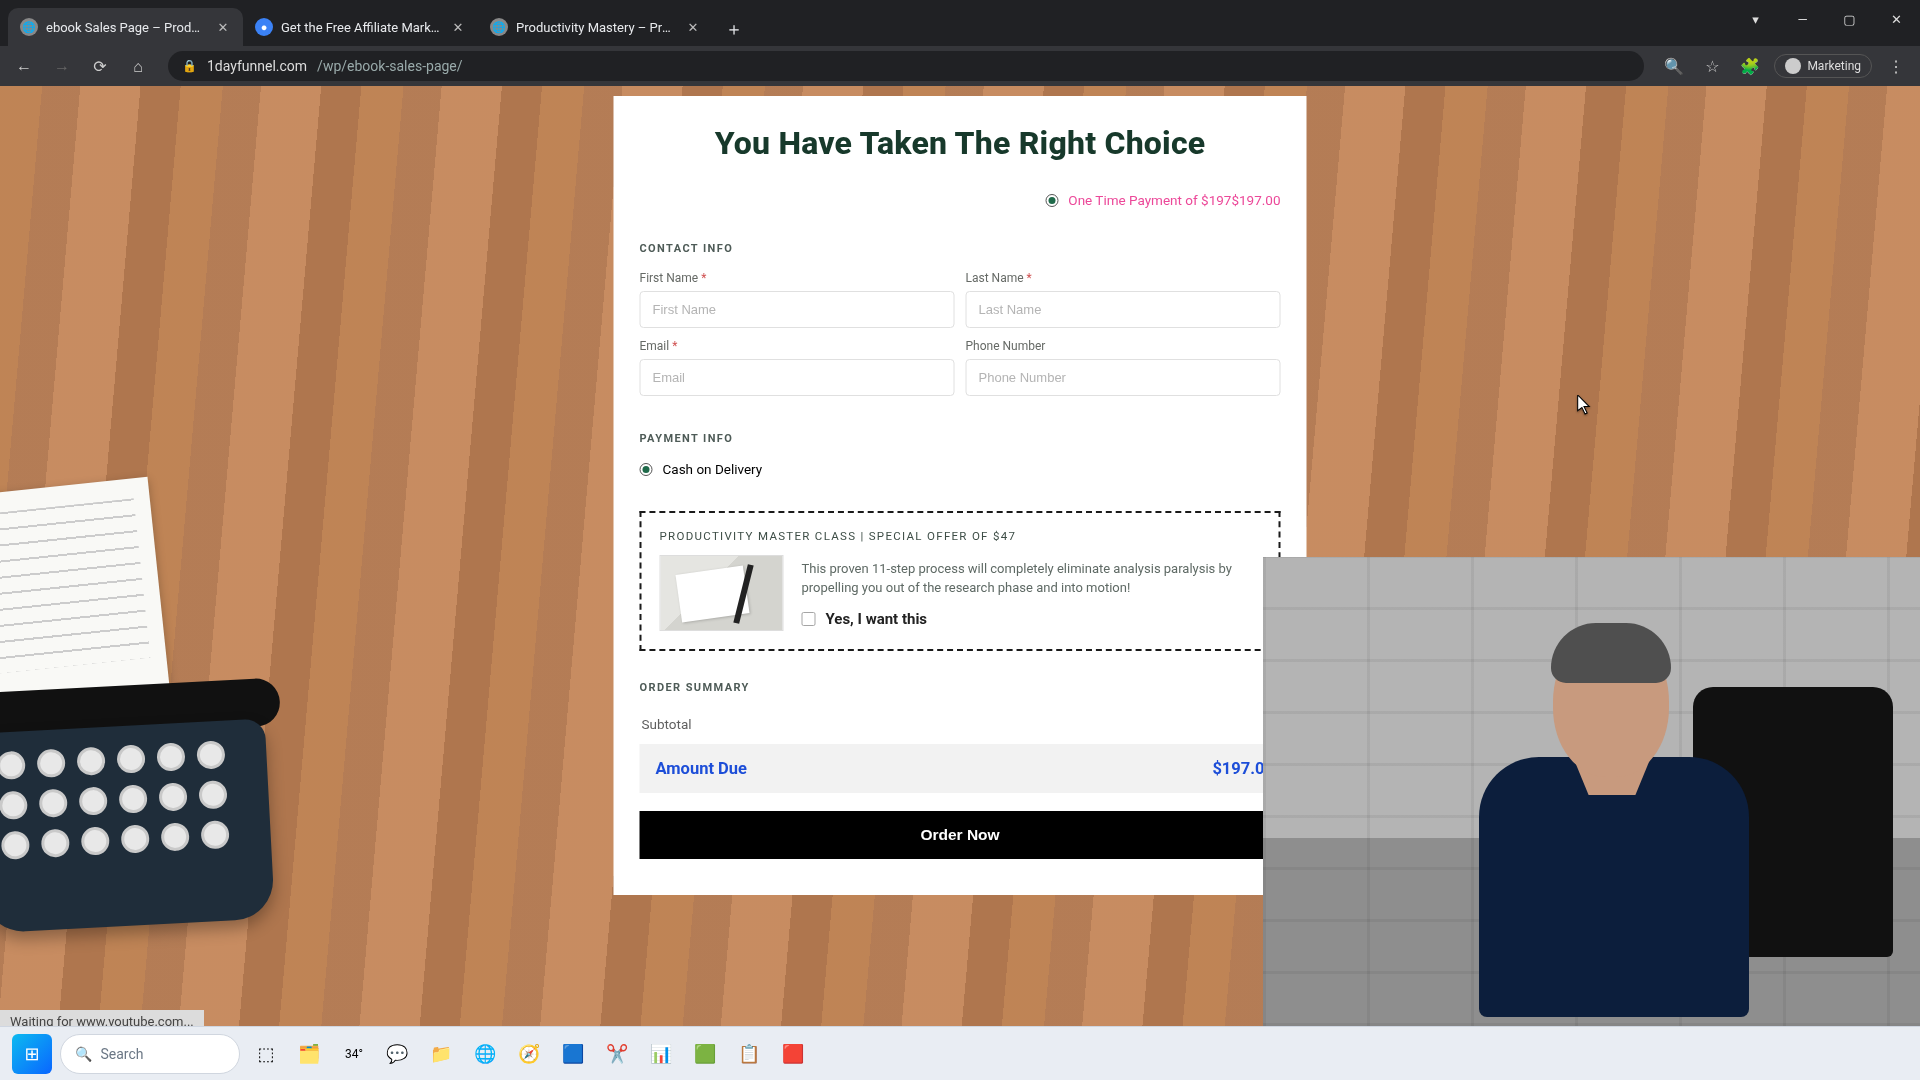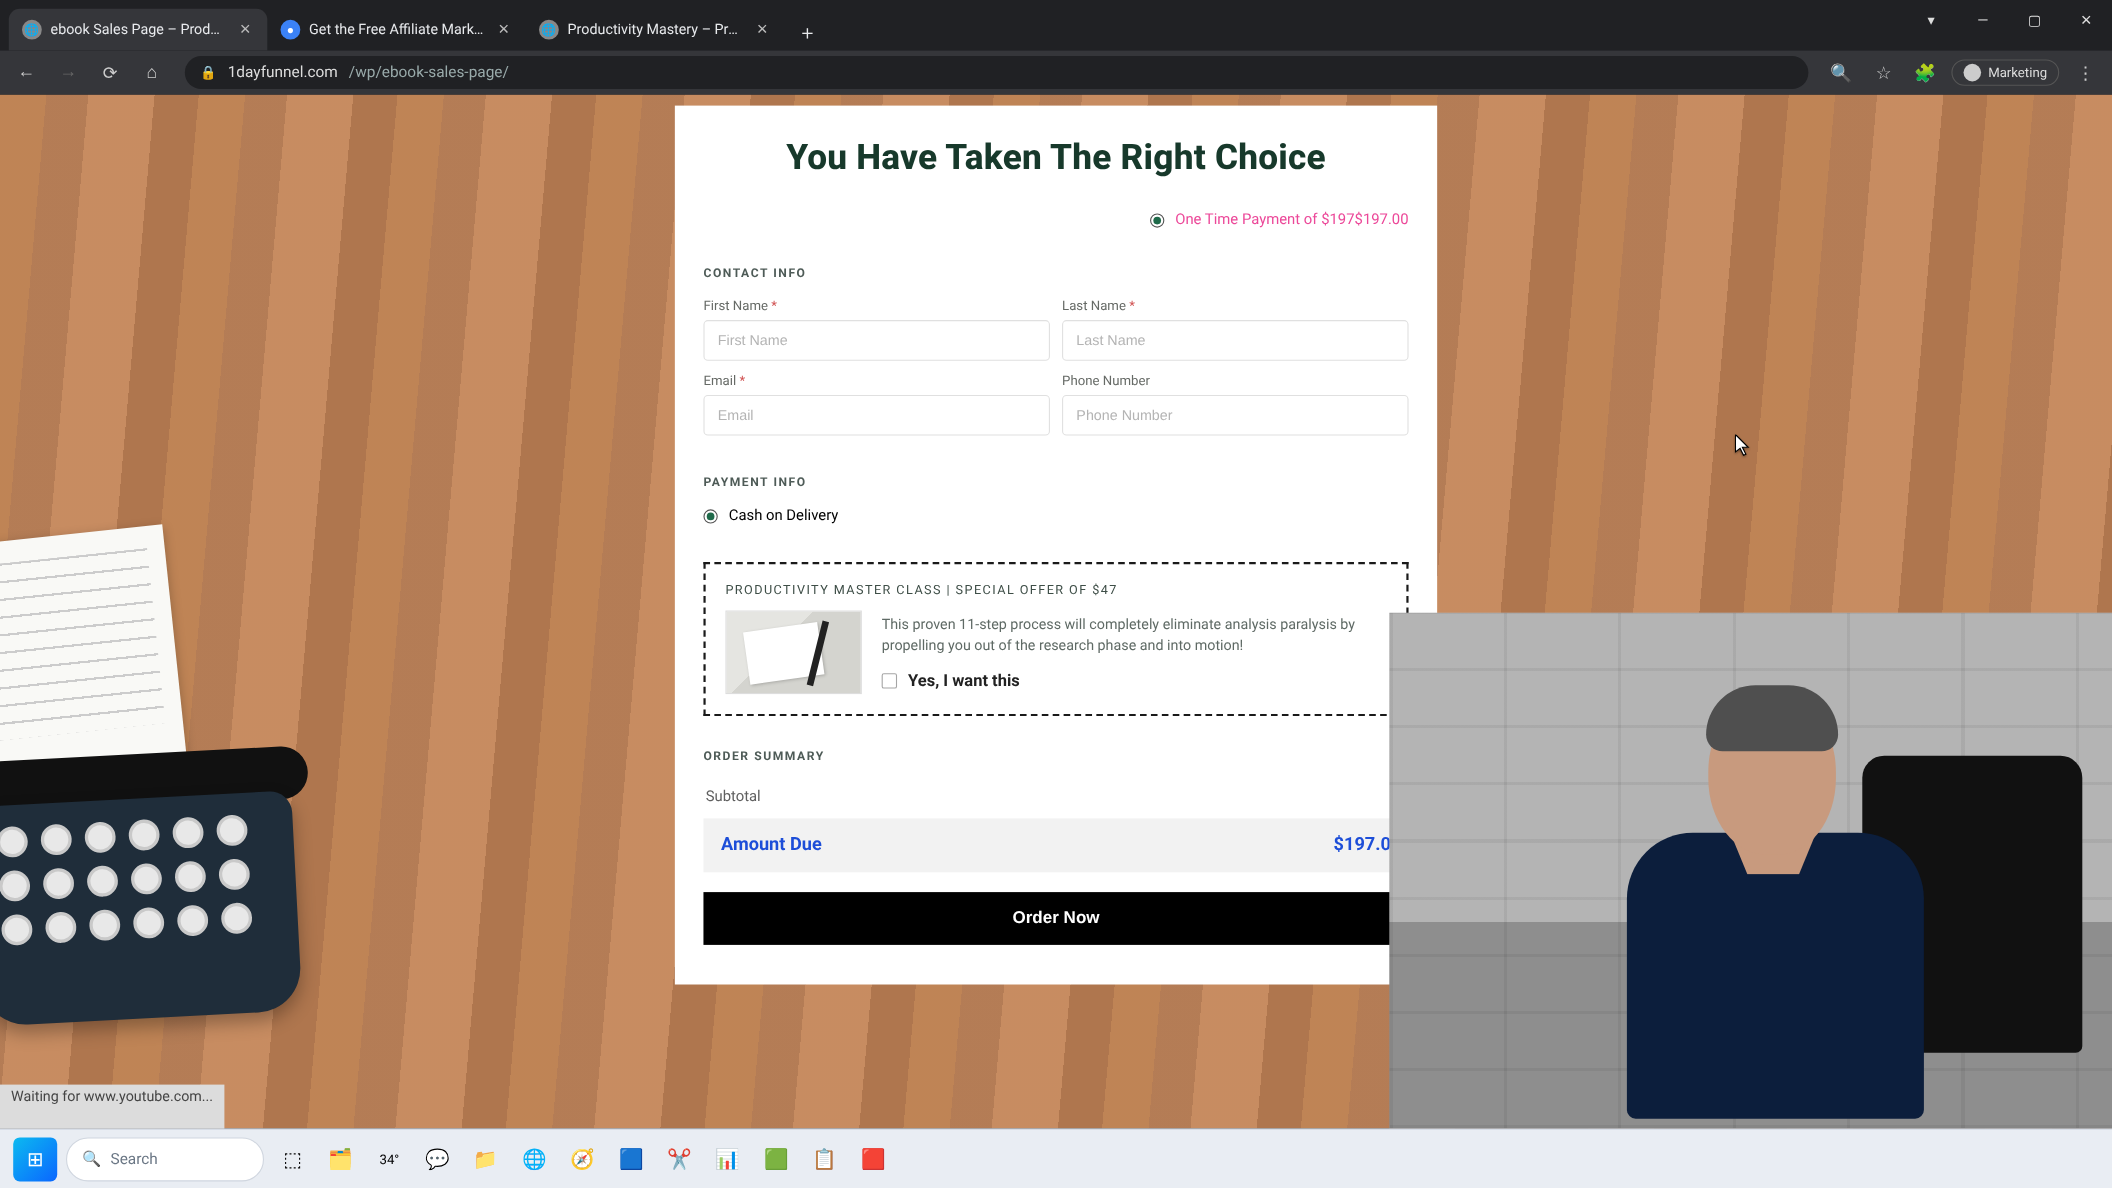--- a/index.html
+++ b/index.html
@@ -82,21 +82,21 @@
 .webcam { position:absolute; right:0; bottom:0; width:657px; height:469px; background:linear-gradient(180deg,#b4b4b4 0 60%, #8e8e8e 60% 100%); overflow:hidden; }
 .webcam::before { content:""; position:absolute; inset:0; background:repeating-linear-gradient(0deg, rgba(0,0,0,.06) 0 3px, transparent 3px 52px), repeating-linear-gradient(90deg, rgba(0,0,0,.06) 0 3px, transparent 3px 104px); }
 .chair { position:absolute; left:430px; top:130px; width:200px; height:270px; background:#111; border-radius:20px 20px 6px 6px; }
 .person { position:absolute; left:210px; top:70px; width:280px; height:380px; }
 .person .head { position:absolute; left:80px; top:0; width:116px; height:150px; background:#c89a7e; border-radius:50% 50% 46% 46%; }
 .person .hair { position:absolute; left:78px; top:-4px; width:120px; height:60px; background:#4f4f4f; border-radius:60px 60px 20px 20px; }
 .person .torso { position:absolute; left:6px; top:130px; width:270px; height:260px; background:#0c1e3c; border-radius:60px 60px 8px 8px; }
 .person .collar { position:absolute; left:100px; top:130px; width:78px; height:38px; background:#c89a7e; clip-path:polygon(0 0,100% 0,80% 100%,20% 100%); }
 
 
-.statusbox { position:absolute; left:0; bottom:54px; height:40px; background:#dcdcdc; color:#444; font-size:13px; padding:4px 10px; }
+.statusbox { position:absolute; left:0; bottom:54px; height:16px; background:#dcdcdc; color:#444; font-size:13px; padding:4px 10px; }
 
 
 .taskbar { position:absolute; left:0; right:0; bottom:0; height:54px; background:#e9edf3; display:flex; align-items:center; padding:0 12px; gap:8px; border-top:1px solid #cfd6e1; }
 .tb-btn { width:40px; height:40px; border-radius:6px; display:flex; align-items:center; justify-content:center; font-size:18px; cursor:pointer; }
 .start { background:linear-gradient(135deg,#0cbaf0,#0a66ff); color:#fff; border-radius:6px; }
 .searchbox { display:flex; align-items:center; gap:8px; background:#fff; border:1px solid #d0d6df; border-radius:20px; height:40px; padding:0 14px; width:180px; color:#6b7785; font-size:14px; }
 .searchbox .mag { color:#6b7785; }
 .task-icon { width:36px; height:36px; border-radius:6px; display:flex; align-items:center; justify-content:center; font-size:18px; }
 .task-sep { flex:1; }
 

